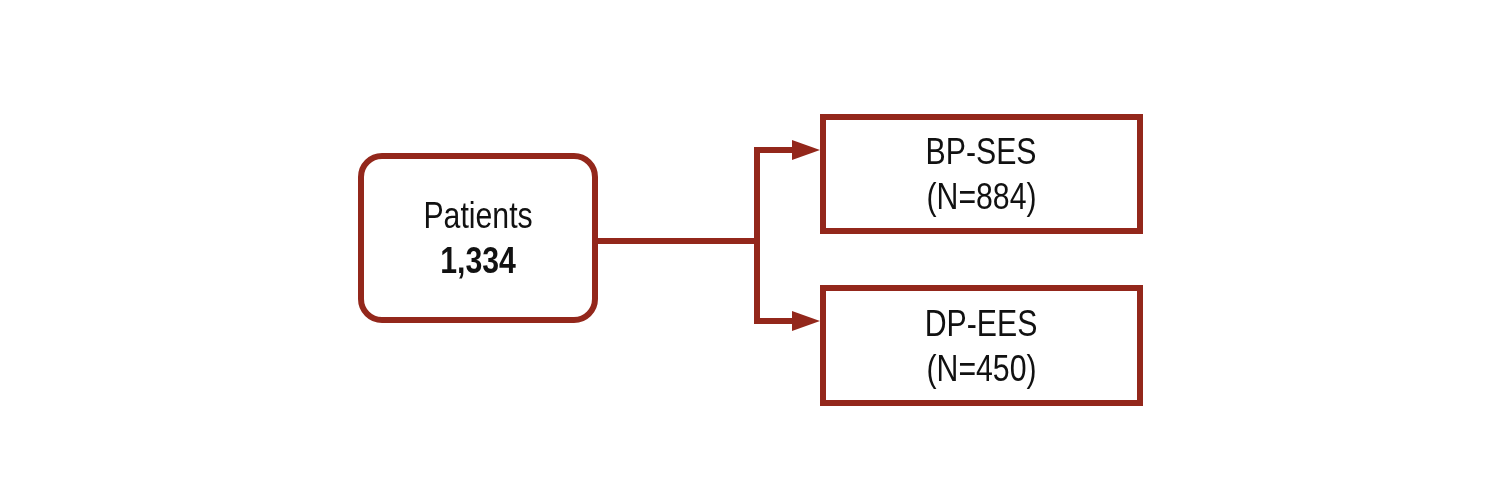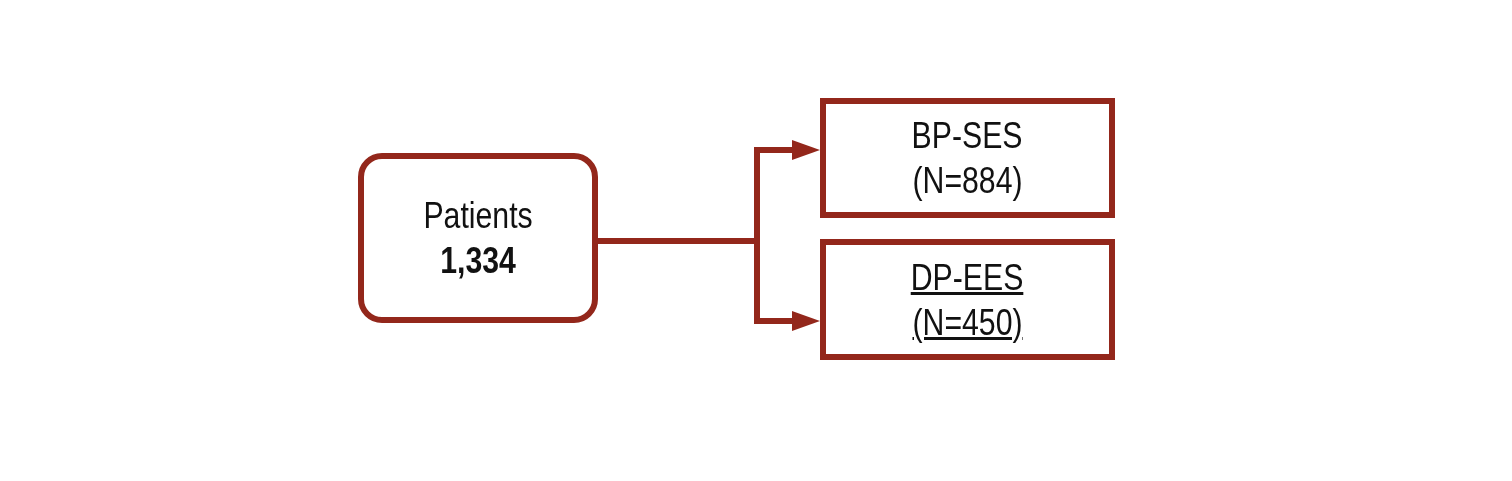--- a/index.html
+++ b/index.html
@@ -54,30 +54,30 @@
   }
   .patients-box {
     left: 358px;
     top: 153px;
     width: 240px;
     height: 170px;
     border-radius: 24px;
   }
   .branch-box {
     left: 820px;
-    width: 295px;
+    width: 323px;
+    margin-top: 16px;
   }
   .branch-box.top {
     top: 98px;
     height: 120px;
   }
   .branch-box.bottom {
-    top: 239px;
+    top: 269px;
     height: 121px;
-    text-decoration: underline;
   }
 </style>
 </head>
 <body>
 
 <div class="canvas">
 
   <svg class="connectors" viewBox="0 0 1512 481" xmlns="http://www.w3.org/2000/svg">
     <line x1="594" y1="241" x2="760" y2="241"></line>
     <line x1="757" y1="147" x2="757" y2="324"></line>

